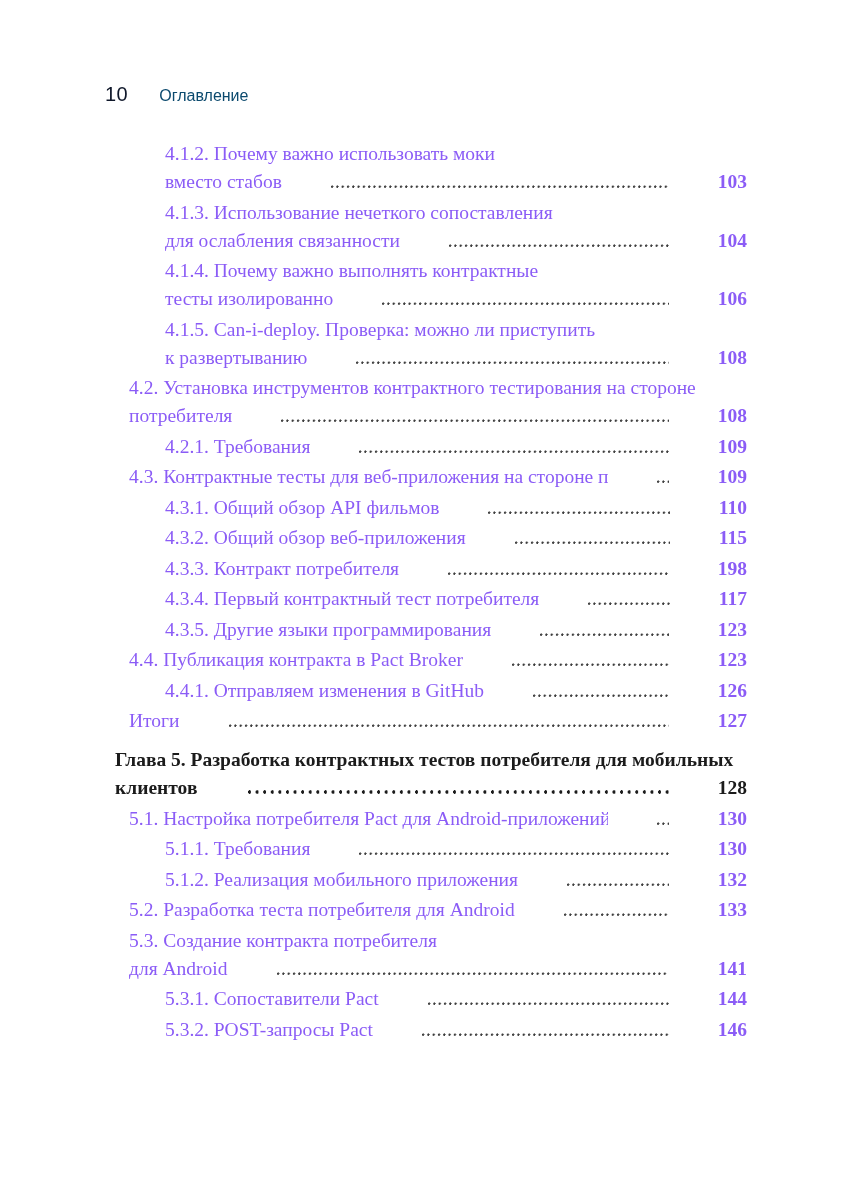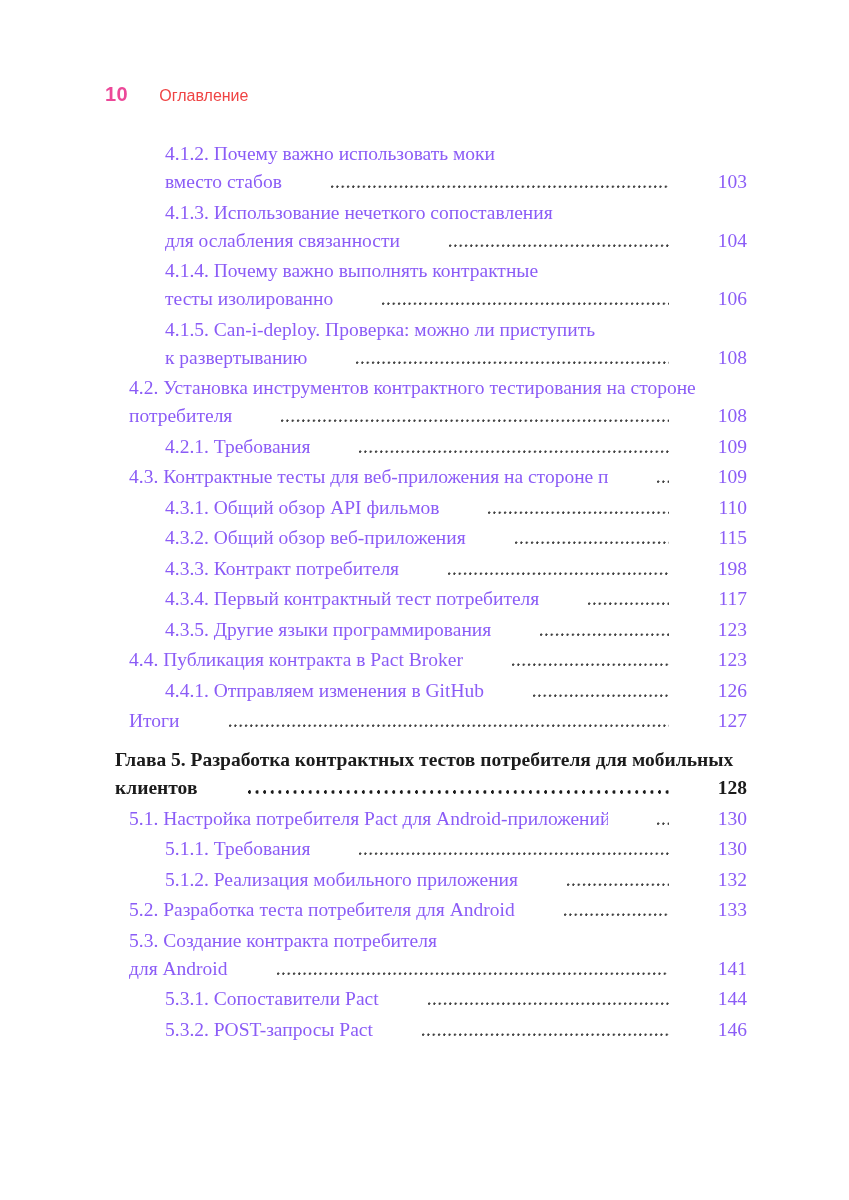--- a/index.html
+++ b/index.html
@@ -22,29 +22,29 @@
     position: absolute;
     left: 105px;
     top: 84px;
     display: flex;
     align-items: baseline;
     font-family: "Liberation Sans", sans-serif;
     line-height: 1;
   }
   .folio {
     font-size: 20px;
-    font-weight: 700;
-    color: #ec4899;
+    font-weight: 400;
+    color: #0f172a;
     letter-spacing: 0.5px;
   }
   .running-title {
     margin-left: 31px;
     font-size: 16px;
     font-weight: 400;
-    color: #ef4444;
+    color: #0c4a6e;
   }
   
   .toc {
     position: absolute;
     left: 107px;
     top: 140px;
     width: 640px;
   }
   .entry {
     font-size: 19.5px;
@@ -67,20 +67,21 @@
     gap: 44px;
   }
   .lastline .text {
     white-space: nowrap;
     flex: 0 1 auto;
     overflow: hidden;
   }
   .page-ref {
     white-space: nowrap;
     flex: 0 0 auto;
+    font-weight: bold;
   }
   
   .leader {
     flex: 1 1 auto;
     min-width: 12px;
     height: 3px;
     margin: 0 5px 0 5px;
     align-self: baseline;
     background-image: radial-gradient(circle at 1.1px 1.6px, #3d3d3d 1.0px, rgba(0,0,0,0) 1.35px);
     background-size: 5.3px 3px;

